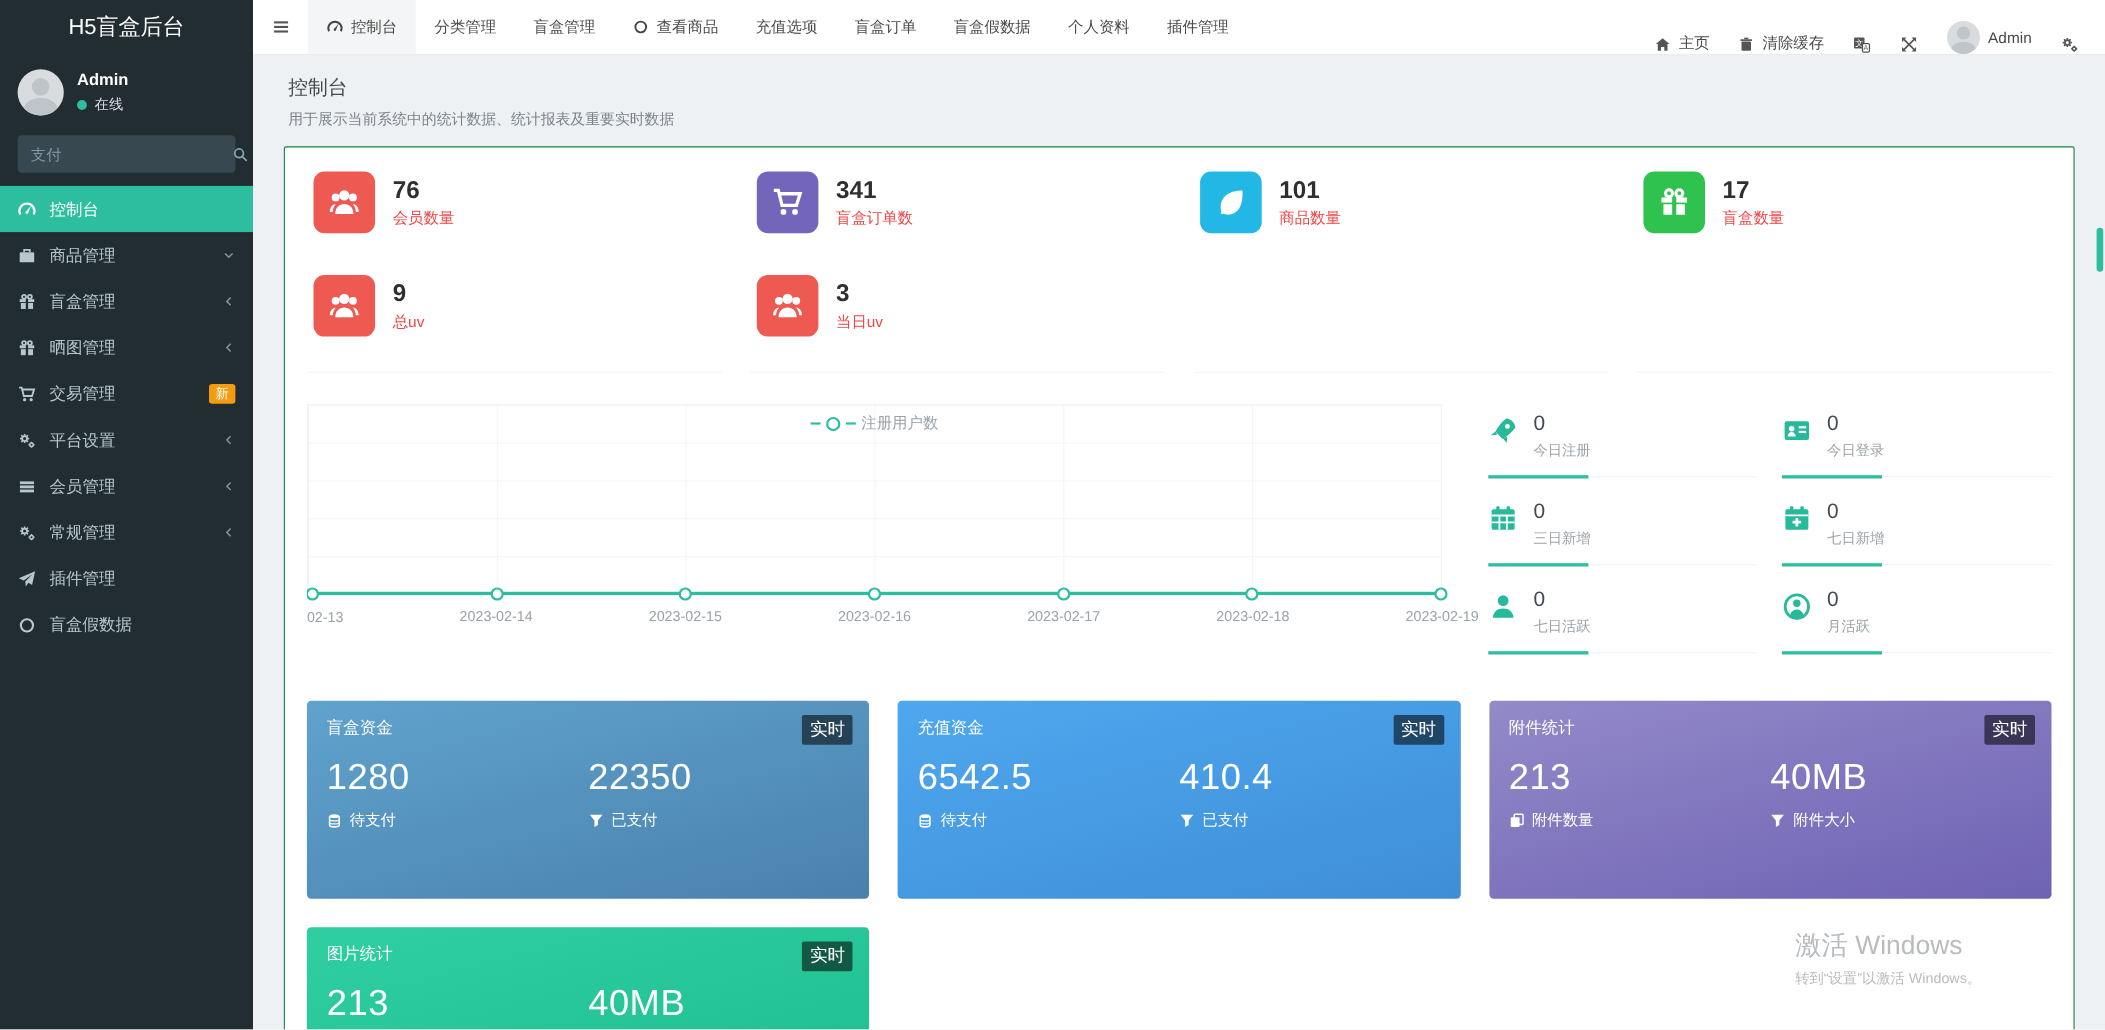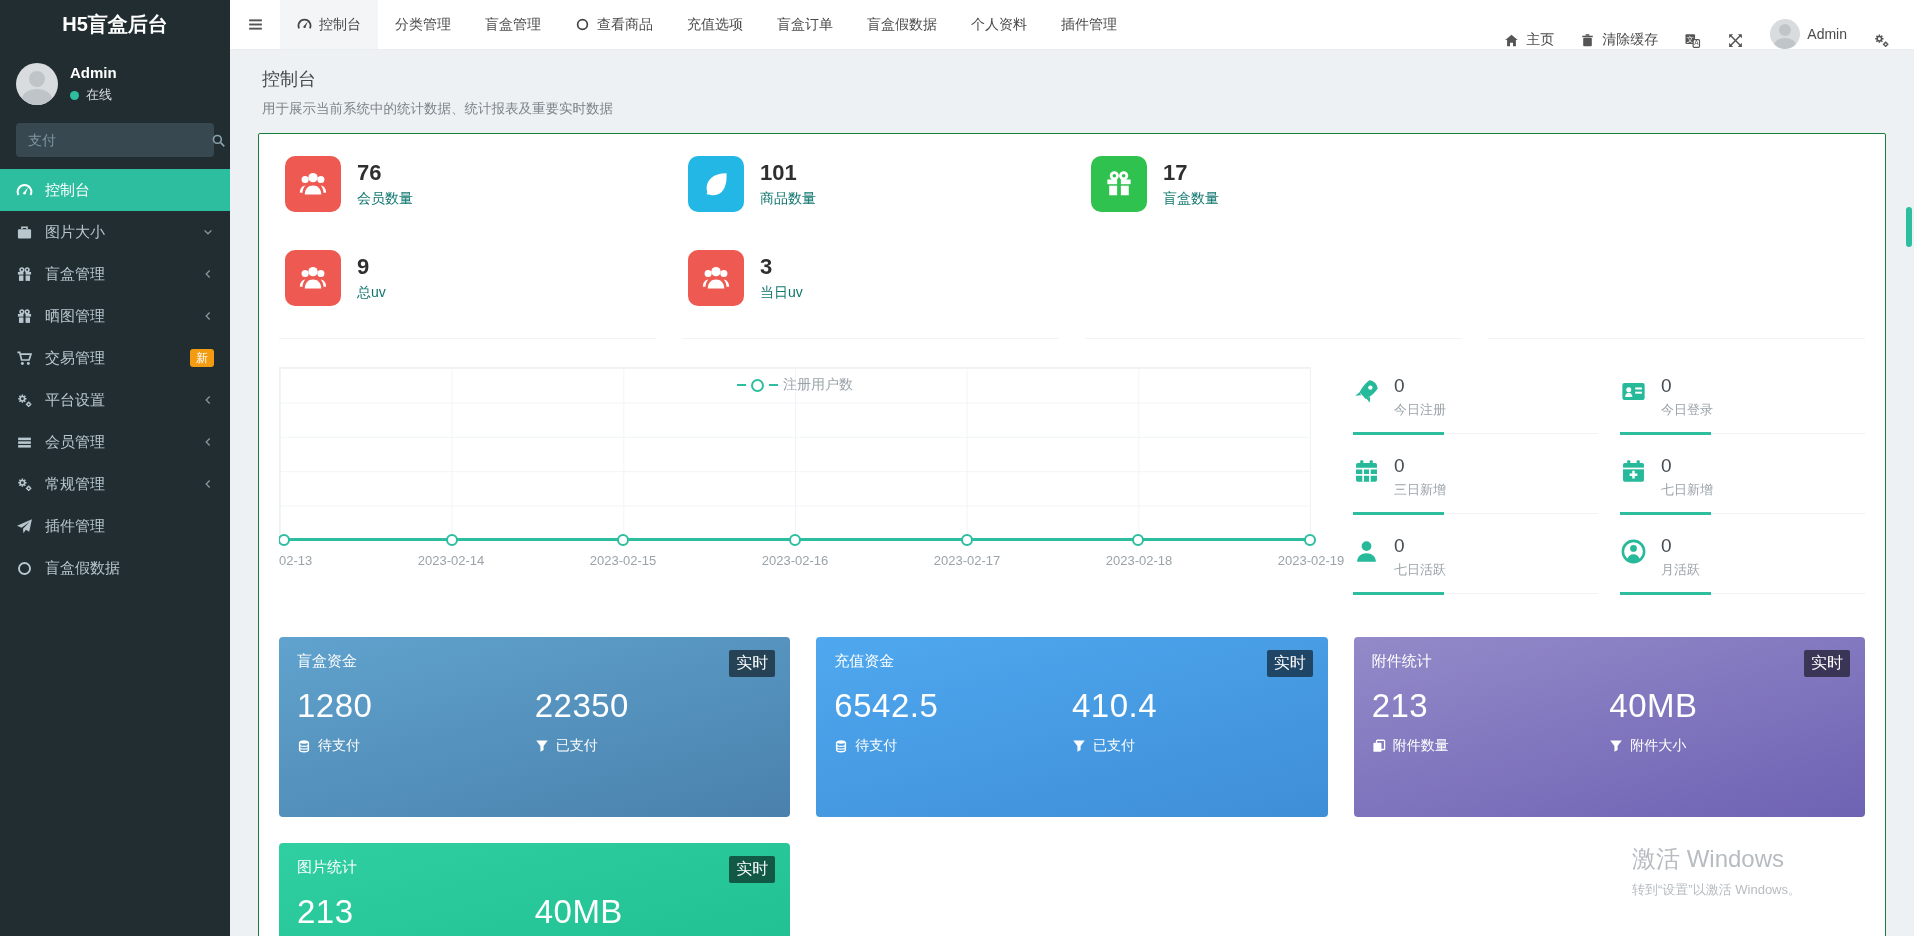--- a/index.html
+++ b/index.html
@@ -5,21 +5,21 @@
   html,body{margin:0;padding:0;}
   body{
     width:1914px;height:936px;overflow:hidden;position:relative;
     font-family:"Liberation Sans","DejaVu Sans",sans-serif;
     background:#eef1f4;color:#333;font-size:14px;
   }
   .app{display:flex;width:100%;height:100%;}
 
   
   .sidebar{width:230px;min-width:230px;height:936px;background:#222d32;display:flex;flex-direction:column;}
-  .logo{height:49px;display:flex;align-items:center;justify-content:center;color:#fff;font-size:20px;font-weight:700;background:#222d32;}
+  .logo{height:49px;display:flex;align-items:center;justify-content:center;color:#fff;font-size:20px;font-weight:400;background:#222d32;}
   .user-panel{display:flex;align-items:center;gap:12px;padding:14px 16px 10px;}
   .avatar{width:42px;height:42px;border-radius:50%;background:#d9dcde;position:relative;overflow:hidden;flex:none;}
   .avatar::before{content:"";position:absolute;left:13px;top:8px;width:16px;height:16px;border-radius:50%;background:#bfc4c8;}
   .avatar::after{content:"";position:absolute;left:6px;top:26px;width:30px;height:20px;border-radius:50%;background:#bfc4c8;}
   .user-meta .u-name{color:#fff;font-weight:700;font-size:15px;}
   .u-status{display:flex;align-items:center;gap:7px;margin-top:5px;color:#d8dde0;font-size:13px;}
   .dot{width:9px;height:9px;border-radius:50%;background:#2cbe9e;}
   .side-search{margin:8px 16px 12px;height:34px;background:#374850;border-radius:4px;display:flex;align-items:center;padding:0 10px;}
   .side-search input{flex:1;background:transparent;border:0;outline:0;color:#cfd8dc;font-size:14px;font-family:inherit;}
   .side-search input::placeholder{color:#7f97a1;}
@@ -59,21 +59,21 @@
   .stats-row.row2{margin-top:38px;}
   .stat-cell{display:flex;align-items:center;gap:16px;padding-left:6px;}
   .row2 .stat-cell{padding-bottom:32px;border-bottom:1px solid #f1f3f5;}
   .tile{width:56px;height:56px;border-radius:10px;display:flex;align-items:center;justify-content:center;color:#fff;flex:none;}
   .tile svg{width:30px;height:30px;}
   .tile.red{background:#ee5a52;}
   .tile.purple{background:#7265ba;}
   .tile.blue{background:#23b7e5;}
   .tile.green{background:#2fc24e;}
   .stat-value{font-size:22px;font-weight:700;color:#2f2f2f;}
-  .stat-label{font-size:14px;color:#0f766e;margin-top:4px;}
+  .stat-label{font-size:14px;color:#ef4444;margin-top:4px;}
 
   
   .chart-row{display:flex;margin-top:28px;}
   .chart-wrap{flex:1;padding-right:42px;overflow:hidden;}
   .plot{position:relative;height:172px;border:1px solid #eff2f4;
     background-image:
       linear-gradient(to right,#f1f4f6 1px,transparent 1px),
       linear-gradient(to bottom,#f1f4f6 1px,transparent 1px);
     background-size:16.6667% 100%,100% 20%;}
   .legend{position:absolute;top:8px;left:50%;transform:translateX(-50%);display:flex;align-items:center;gap:5px;color:#9aa3a9;font-size:14px;white-space:nowrap;}
@@ -284,21 +284,21 @@
       <div class="side-item active">
         <svg class="si">
             <use href="#i-tach"></use>
           </svg>
         <span>控制台</span>
       </div>
       <div class="side-item">
         <svg class="si">
             <use href="#i-briefcase"></use>
           </svg>
-        <span>图片大小</span>
+        <span>商品管理</span>
         <svg class="chev">
             <use href="#i-chev-down"></use>
           </svg>
       </div>
       <div class="side-item">
         <svg class="si">
             <use href="#i-gift"></use>
           </svg>
         <span>盲盒管理</span>
         <svg class="chev">
@@ -445,20 +445,31 @@
         <div class="stats-row">
           <div class="stat-cell">
             <div class="tile red">
                 <svg>
                   <use href="#i-users"></use>
                 </svg>
               </div>
             <div>
                 <div class="stat-value">76</div>
             <div class="stat-label">会员数量</div>
+              </div>
+          </div>
+          <div class="stat-cell">
+            <div class="tile purple">
+                <svg>
+                  <use href="#i-cart"></use>
+                </svg>
+              </div>
+            <div>
+                <div class="stat-value">341</div>
+            <div class="stat-label">盲盒订单数</div>
               </div>
           </div>
           <div class="stat-cell">
             <div class="tile blue">
                 <svg>
                   <use href="#i-leaf"></use>
                 </svg>
               </div>
             <div>
                 <div class="stat-value">101</div>

